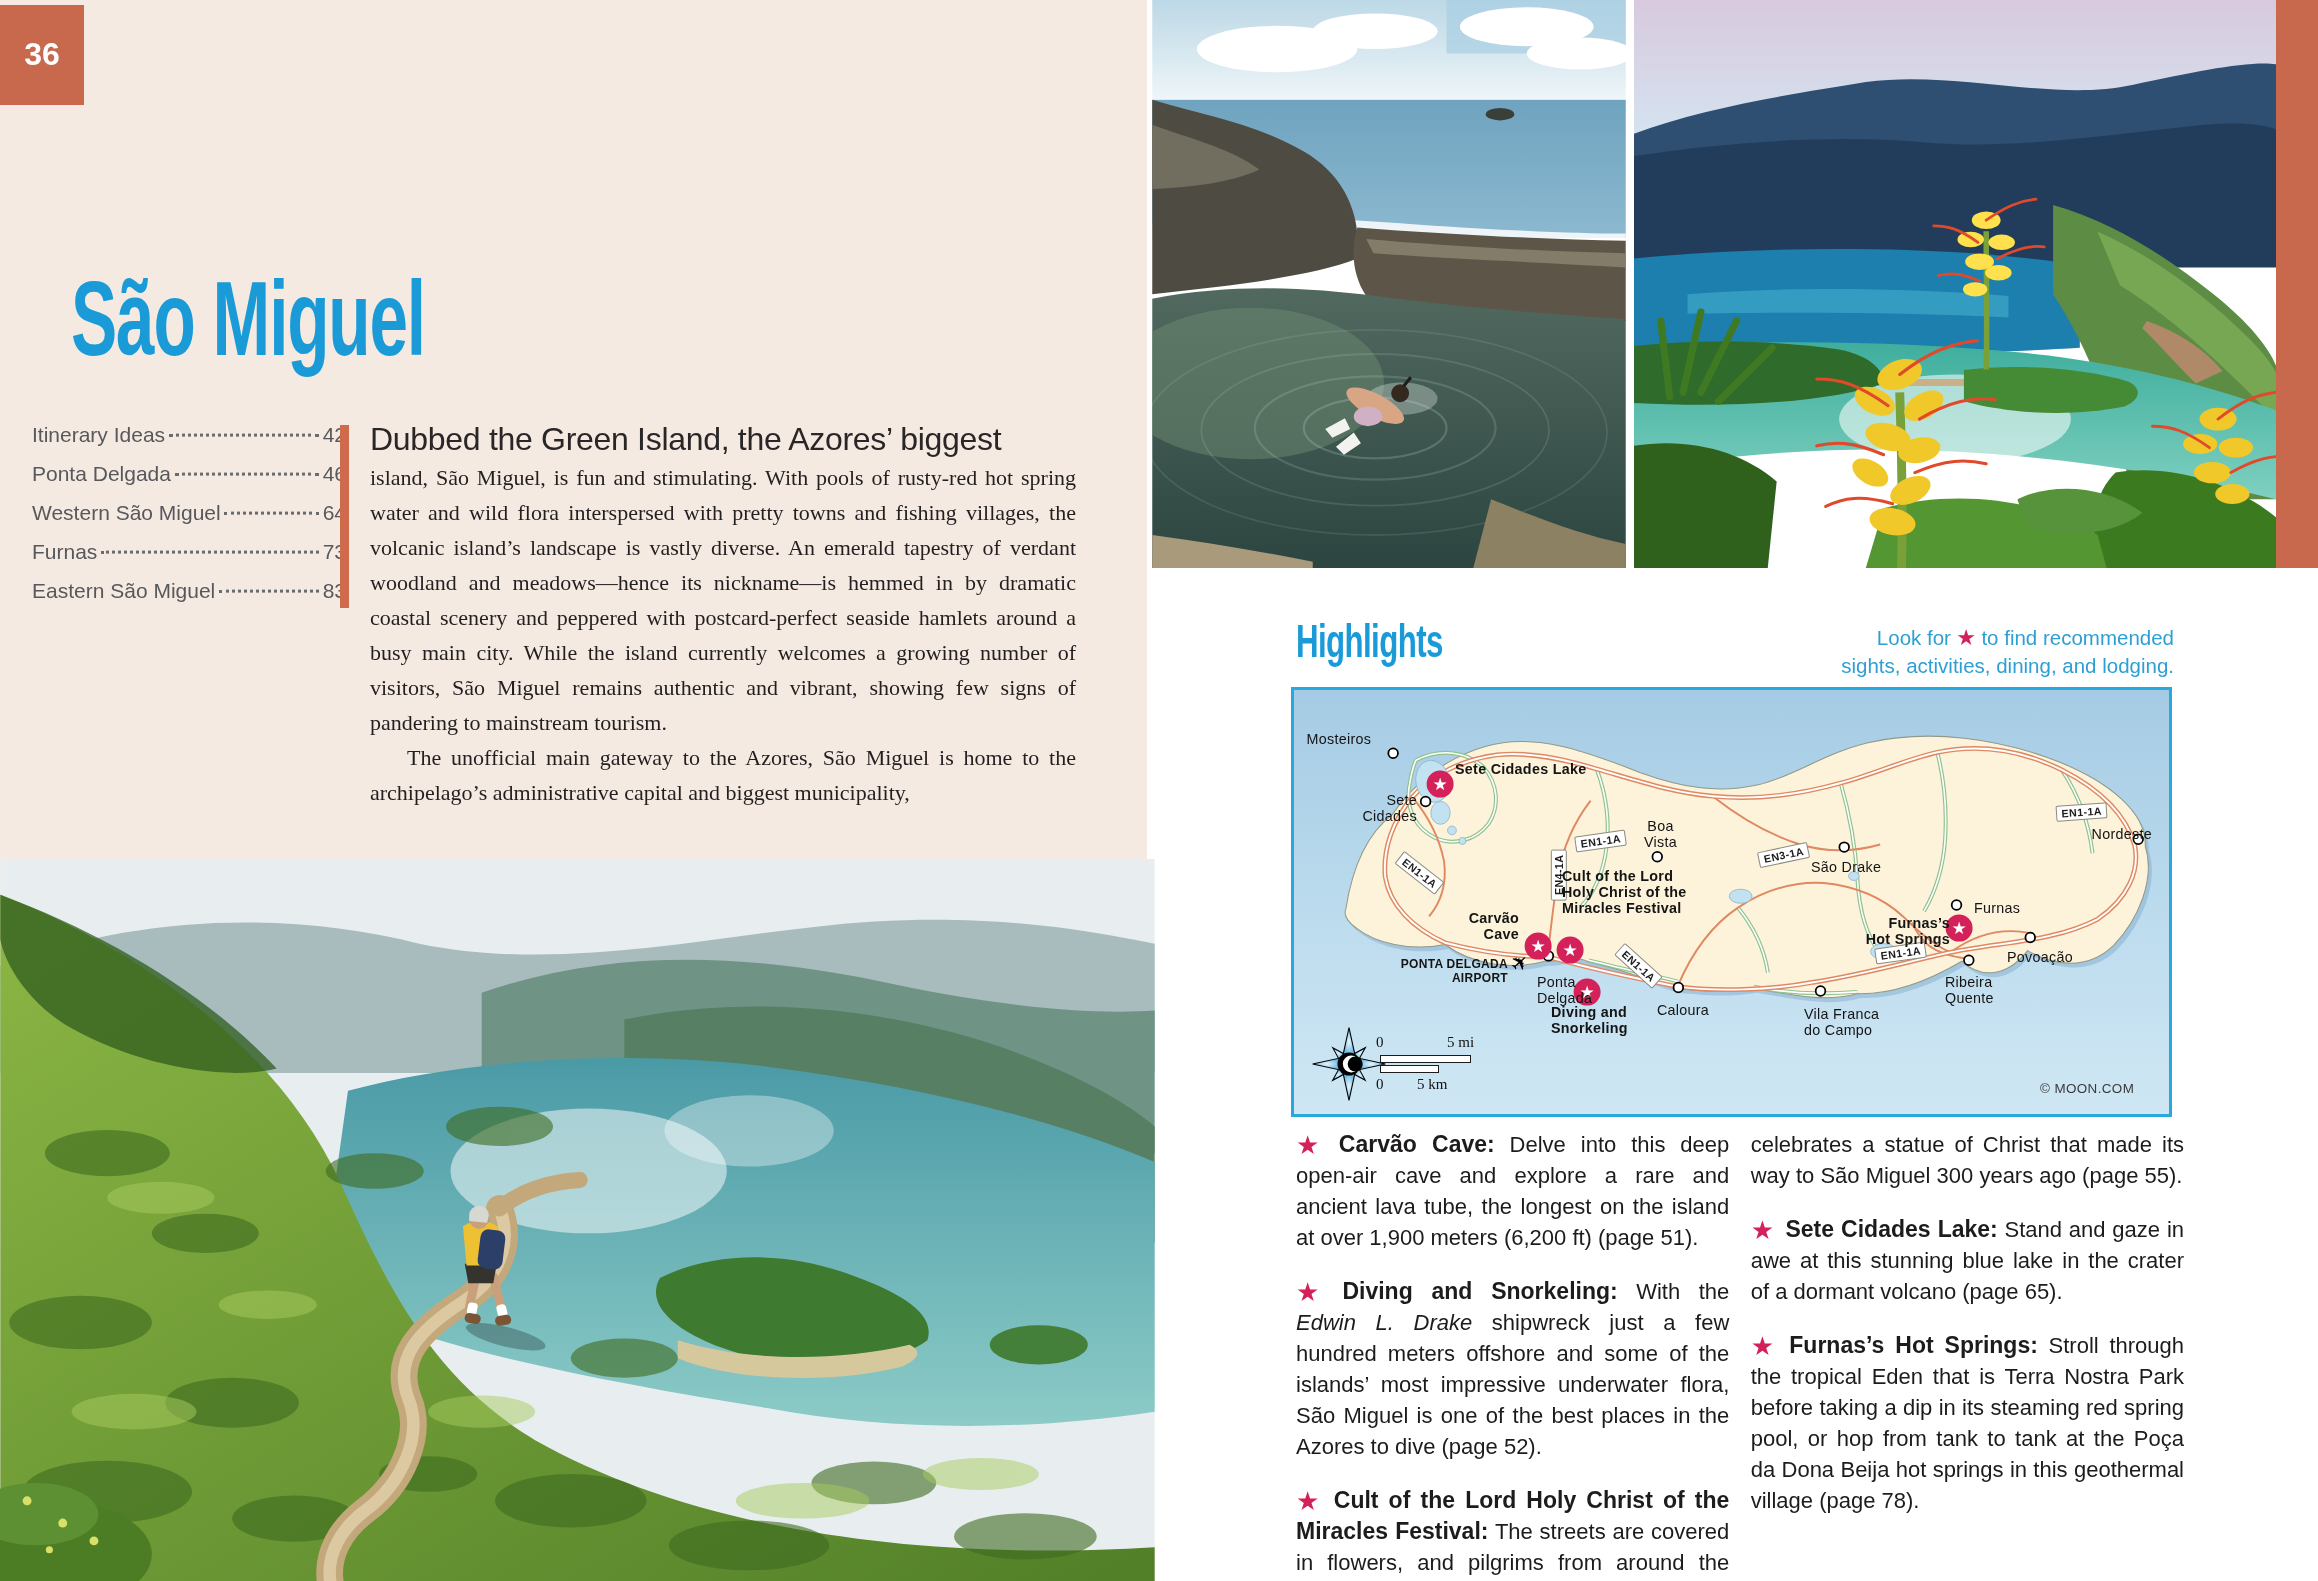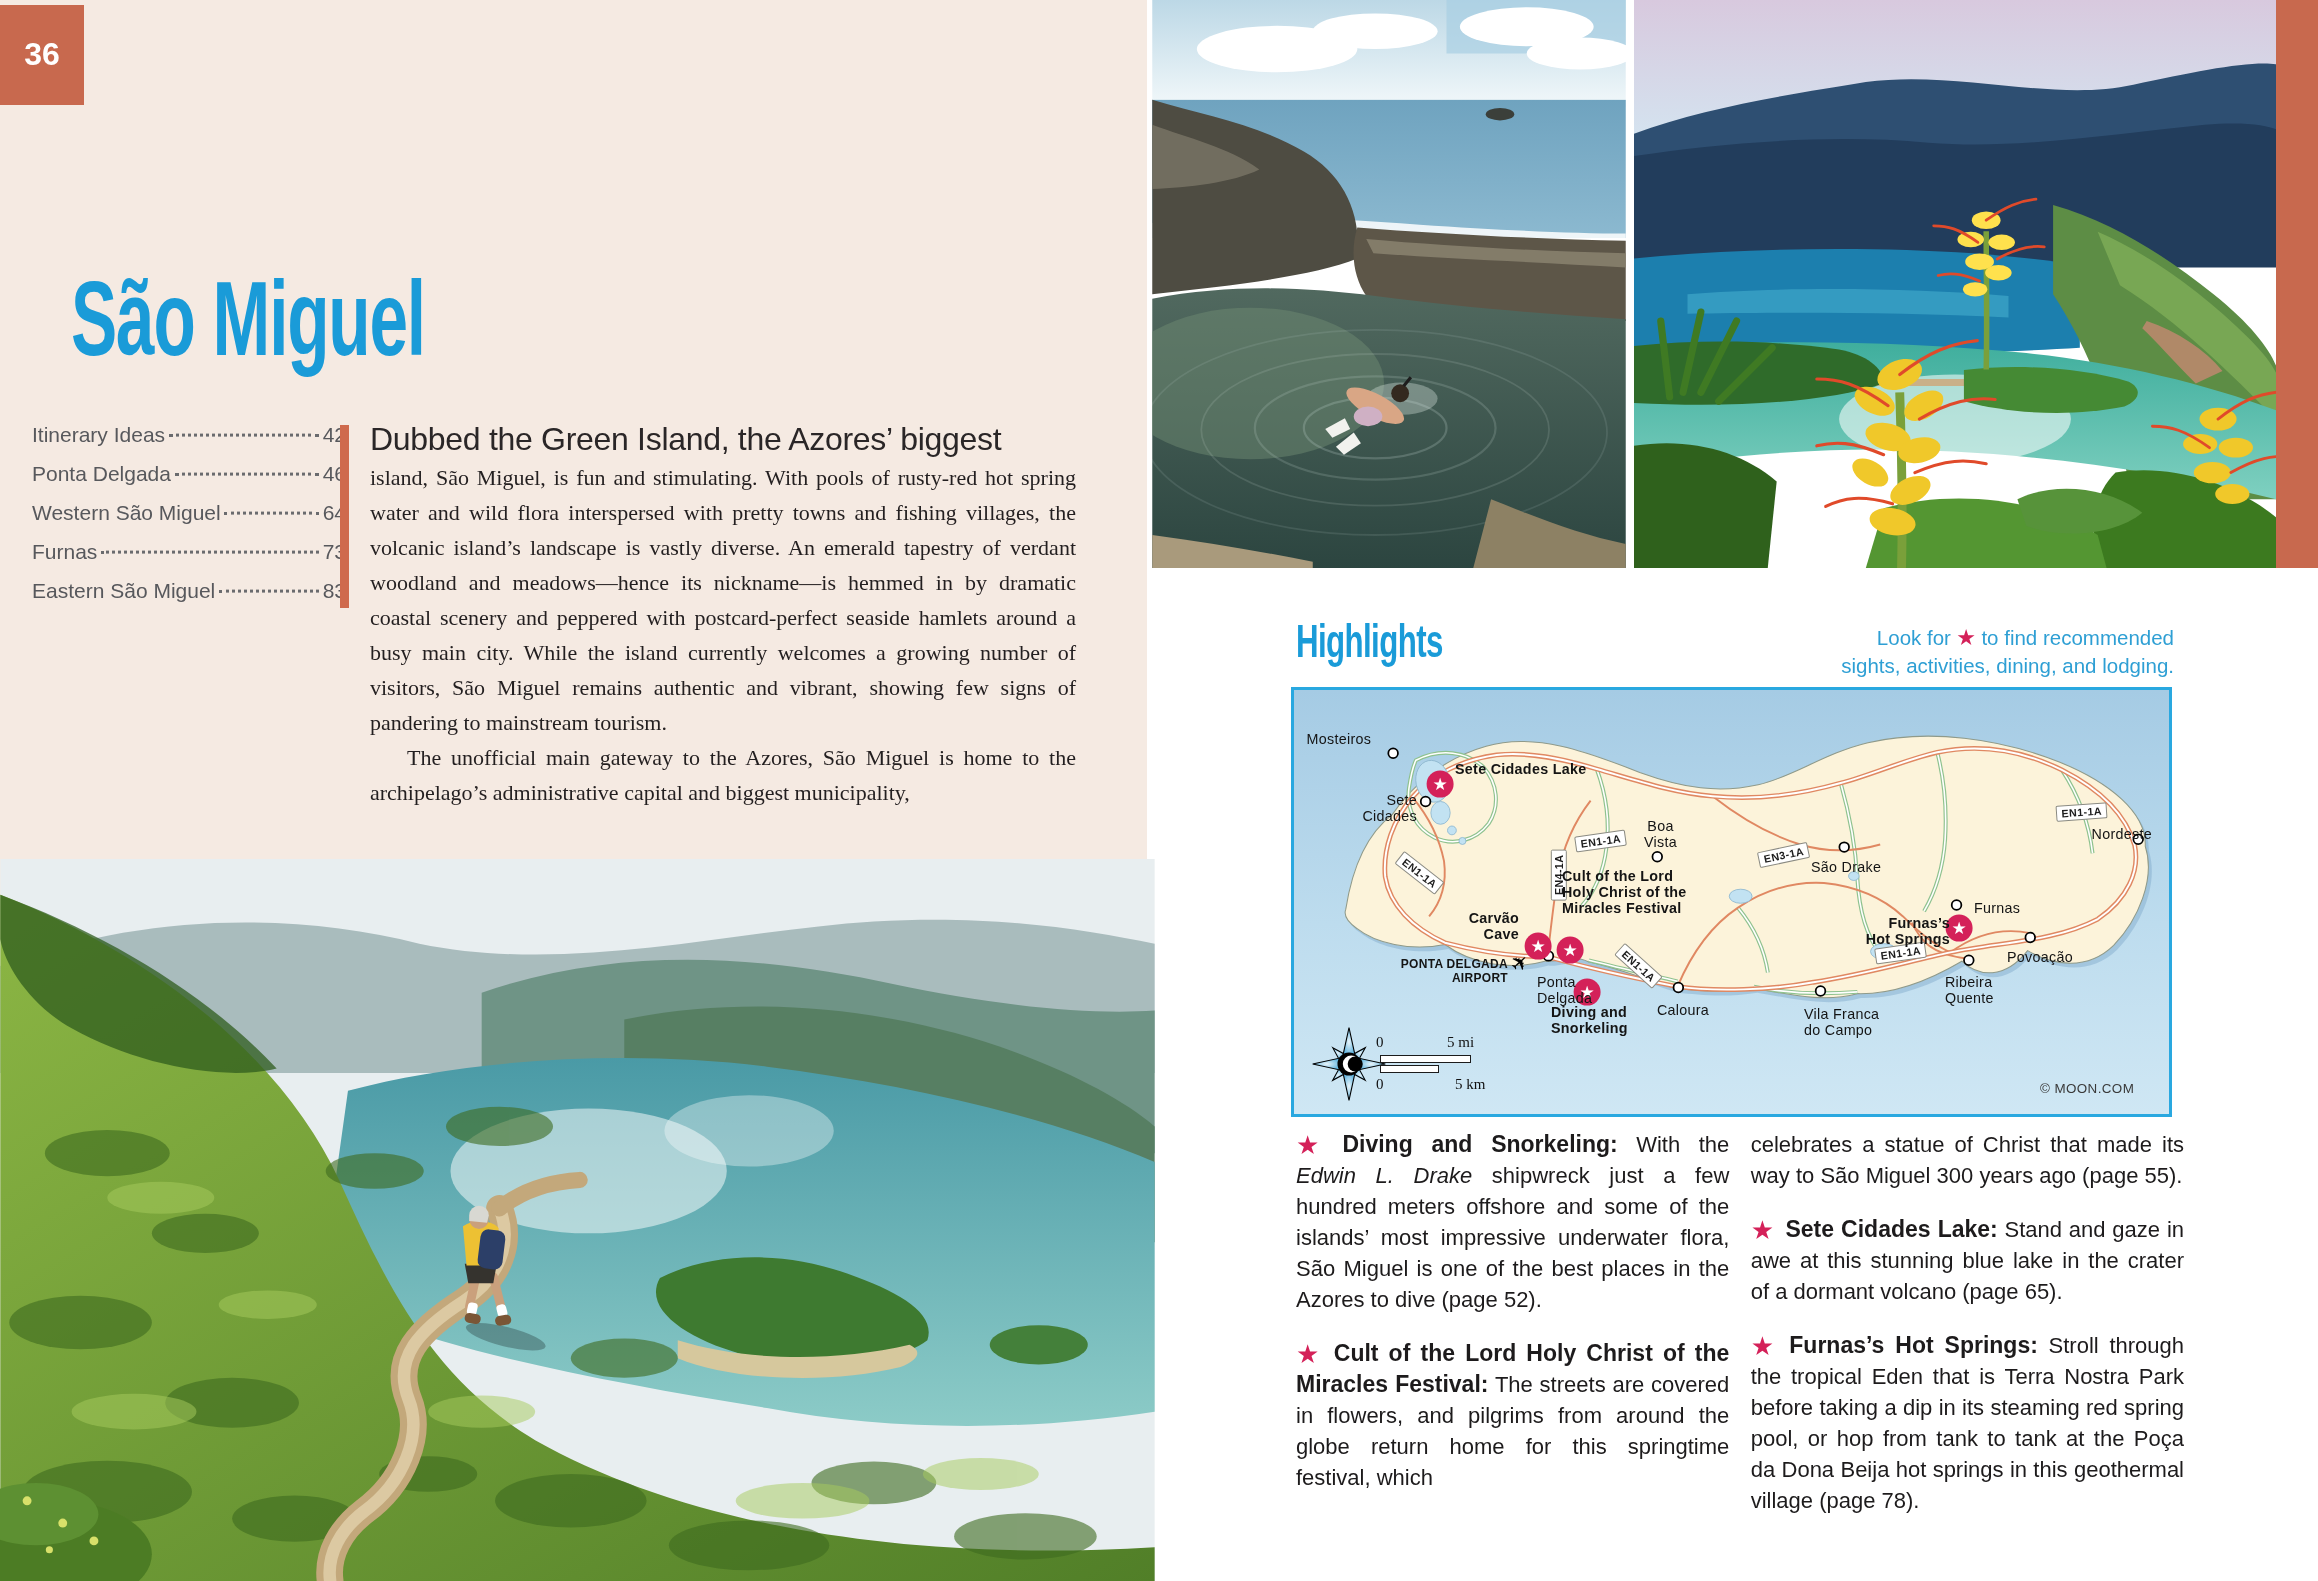--- a/index.html
+++ b/index.html
@@ -408,21 +408,21 @@
       <circle r="13" fill="#000"></circle>
       <circle cx="2.5" r="9.5" fill="#fff"></circle>
       <circle cx="7" r="8.5" fill="#000"></circle>
     </svg>
 
     <span class="scale-label" style="left:82px;top:344px;">0</span>
     <span class="scale-label" style="left:153px;top:344px;">5 mi</span>
     <div class="scale-bar" style="left:86px;top:365px;width:89px;"></div>
     <div class="scale-bar" style="left:86px;top:375px;width:57px;"></div>
     <span class="scale-label" style="left:82px;top:386px;">0</span>
-    <span class="scale-label" style="left:123px;top:386px;margin-left:38px;">5 km</span>
+    <span class="scale-label" style="left:123px;top:386px;">5 km</span>
 
     <div class="star-marker" style="left:146px;top:94px;">
         <span>★</span>
       </div>
     <div class="star-marker" style="left:244px;top:256px;">
         <span>★</span>
       </div>
     <div class="star-marker" style="left:276px;top:260px;">
         <span>★</span>
       </div>
@@ -459,20 +459,24 @@
     <div class="ml" style="left:680px;top:210px;width:62px;">Furnas</div>
     <div class="ml b" style="left:567px;top:225px;width:89px;text-align:right;">Furnas’s Hot Springs</div>
     <div class="ml" style="left:703px;top:259px;width:86px;text-align:center;">Povoação</div>
     <div class="ml" style="left:651px;top:284px;width:68px;">Ribeira Quente</div>
 
     <div id="map-copyright">© MOON.COM</div>
   </div>
 
   <div id="hl-cols">
     <div class="hl-col">
+      <p class="entry">
+        <span class="star">★</span><b>Carvão Cave:</b>
+        <span>Delve into this deep open-air cave and explore a rare and ancient lava tube, the longest on the island at over 1,900 meters (6,200 ft) (page 51).</span>
+      </p>
       <p class="entry">
         <span class="star">★</span><b>Diving and Snorkeling:</b>
         <span>With the </span><i>Edwin L. Drake</i><span> shipwreck just a few hundred meters offshore and some of the islands’ most impressive underwater flora, São Miguel is one of the best places in the Azores to dive (page 52).</span>
       </p>
       <p class="entry">
         <span class="star">★</span><b>Cult of the Lord Holy Christ of the Miracles Festival:</b>
         <span>The streets are covered in flowers, and pilgrims from around the globe return home for this springtime festival, which</span>
       </p>
     </div>
     <div class="hl-col">

